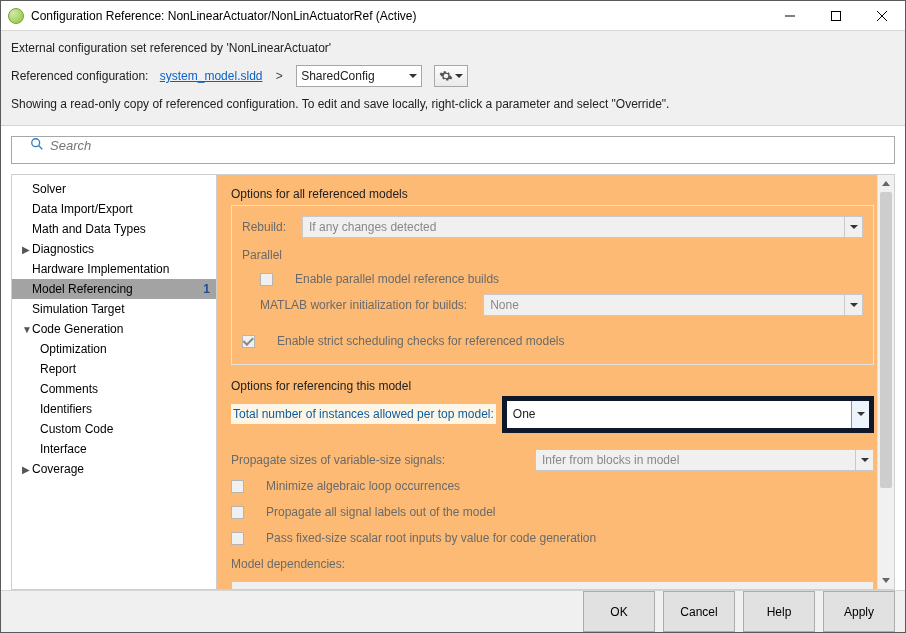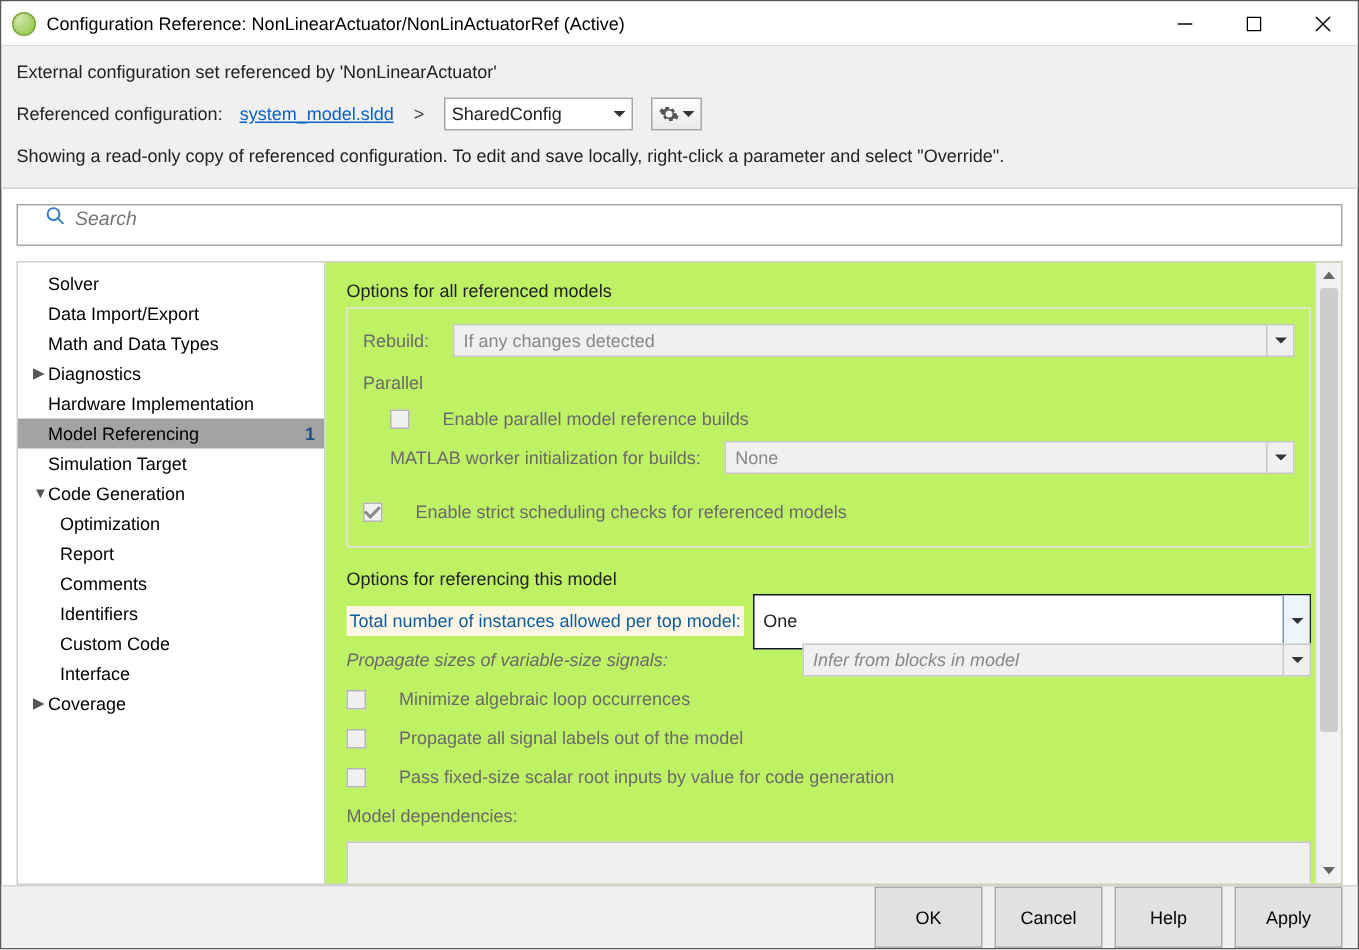--- a/index.html
+++ b/index.html
@@ -35,21 +35,21 @@
 
   .body-split { flex:1; display:flex; margin-top:10px; min-height:0; }
   .sidebar { width:206px; border:1px solid #cfcfcf; background:#fff; padding-top:4px; font-size:12px; overflow:hidden; }
   .tree-item { display:flex; align-items:center; height:20px; padding-left:10px; color:#000; }
   .tree-item.level2 { padding-left:28px; }
   .tree-item .tri { width:10px; display:inline-block; font-size:10px; color:#555; }
   .tree-item.selected { background:#a3a3a3; }
   .tree-item.selected .badge { margin-left:auto; margin-right:6px; color:#1d4e8f; font-weight:bold; }
   .tree-item .label { white-space:nowrap; }
 
-  .main { flex:1; border:1px solid #cfcfcf; border-left:none; position:relative; overflow:hidden; background:#bef264; }
+  .main { flex:1; border:1px solid #cfcfcf; border-left:none; position:relative; overflow:hidden; background:#fdba74; }
   .main-inner { position:absolute; inset:0; padding:10px 20px 10px 14px; overflow:hidden; font-size:12px; color:#222;}
   .scrollbar { position:absolute; right:0; top:0; bottom:0; width:17px; background:#f1f1f1; border-left:1px solid #e3e3e3; }
   .scrollbar .arrow { height:17px; display:flex; align-items:center; justify-content:center; }
   .scrollbar .arrow .caret{border-top:none;border-bottom:5px solid #666;}
   .scrollbar .arrow.down .caret{border-bottom:none;border-top:5px solid #666;}
   .scrollbar .track { position:absolute; top:17px; bottom:17px; left:2px; right:2px;}
   .scrollbar .thumb { position:absolute; left:0; right:0; top:0; height:78%; background:#cdcdcd; border-radius:2px;}
 
   .section-title { margin:2px 0 4px 0; }
   .group { border:1px solid #e3e3e3; padding:8px 10px 10px 10px; margin-bottom:14px; }
@@ -57,21 +57,21 @@
   .form-row.indent { padding-left:18px; }
   .ro-label { color:#6a6a6a; }
   .ro-select { flex:1; height:22px; border:1px solid #c8c8c8; background:#f0f0f0; color:#888; display:flex; align-items:center; padding:0 6px; position:relative; }
   .ro-select .dd { position:absolute; right:0;top:0;bottom:0;width:18px;border-left:1px solid #c8c8c8;display:flex;align-items:center;justify-content:center;}
   .chk { width:13px; height:13px; border:1px solid #b5b5b5; background:#f0f0f0; display:inline-flex; align-items:center; justify-content:center; margin-right:6px; flex-shrink:0;}
   .chk.checked::after{content:"";width:8px;height:4px;border-left:2px solid #8a8a8a;border-bottom:2px solid #8a8a8a;transform:rotate(-45deg) translate(0px,-1px);}
   .subgroup-title { color:#6a6a6a; margin:8px 0 4px 0; }
 
   .highlight-row { display:flex; align-items:center; height:26px; gap:6px; }
   .highlight-label { color:#0d5c9e; background:#fdf6e6; padding:3px 2px;}
-  .hl-select { flex:1; height:37px; border:1px solid #0f172a; background:#fff; display:flex; align-items:center; padding:0 6px; position:relative; font-size:12px;text-align:right;}
+  .hl-select { flex:1; height:37px; border:5px solid #0f172a; background:#fff; display:flex; align-items:center; padding:0 6px; position:relative; font-size:12px;text-align:right;}
   .hl-select .dd { position:absolute; right:0;top:0;bottom:0;width:18px;border-left:1px solid #7b97b8;background:#eef4fb;display:flex;align-items:center;justify-content:center;}
   .hl-select .dd .caret{border-top-color:#333;}
 
   .dep-area { margin-top:4px; height:36px; border:1px solid #c8c8c8; background:#f0f0f0;}
 
   
   .footer { height:42px; border-top:1px solid #d4d4d4; background:#f0f0f0; display:flex; align-items:center; justify-content:flex-end; padding:0 10px; gap:8px;}
   .btn { width:72px; height:41px; border:1px solid #adadad; background:#e1e1e1; font-size:12px; display:flex; align-items:center; justify-content:center;}
 </style>
 </head>
@@ -232,21 +232,21 @@
           <div class="group" style="border:none;padding:4px 0 0 0;">
             <div class="highlight-row">
               <span class="highlight-label">Total number of instances allowed per top model:</span>
               <div class="hl-select">
                 <span>One</span>
                 <span class="dd">
                     <span class="caret"></span>
                   </span>
               </div>
             </div>
-            <div class="form-row" style="margin-top:0;font-style:italic;">
+            <div class="form-row" style="margin-top:20px;">
               <span class="ro-label" style="width:288px;">Propagate sizes of variable-size signals:</span>
               <div class="ro-select">
                 <span>Infer from blocks in model</span>
                 <span class="dd">
                     <span class="caret"></span>
                   </span>
               </div>
             </div>
             <div class="form-row">
               <span class="chk"></span>

